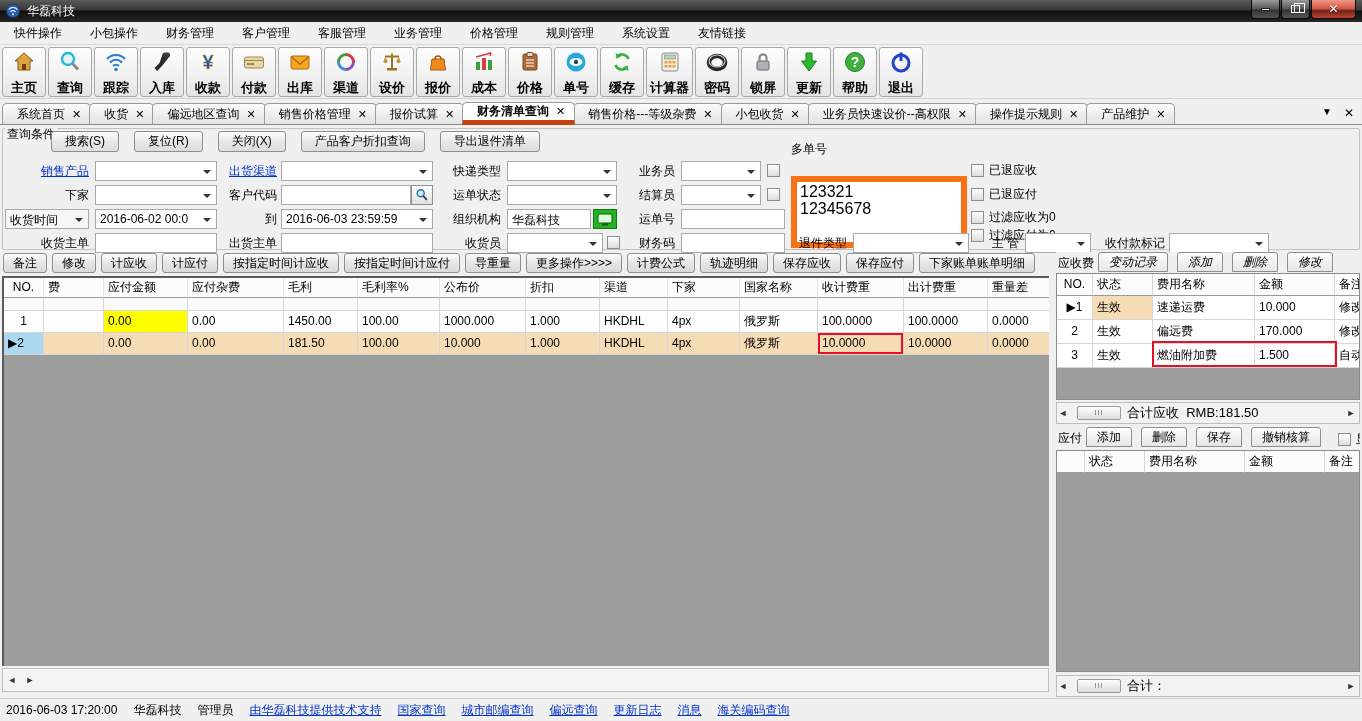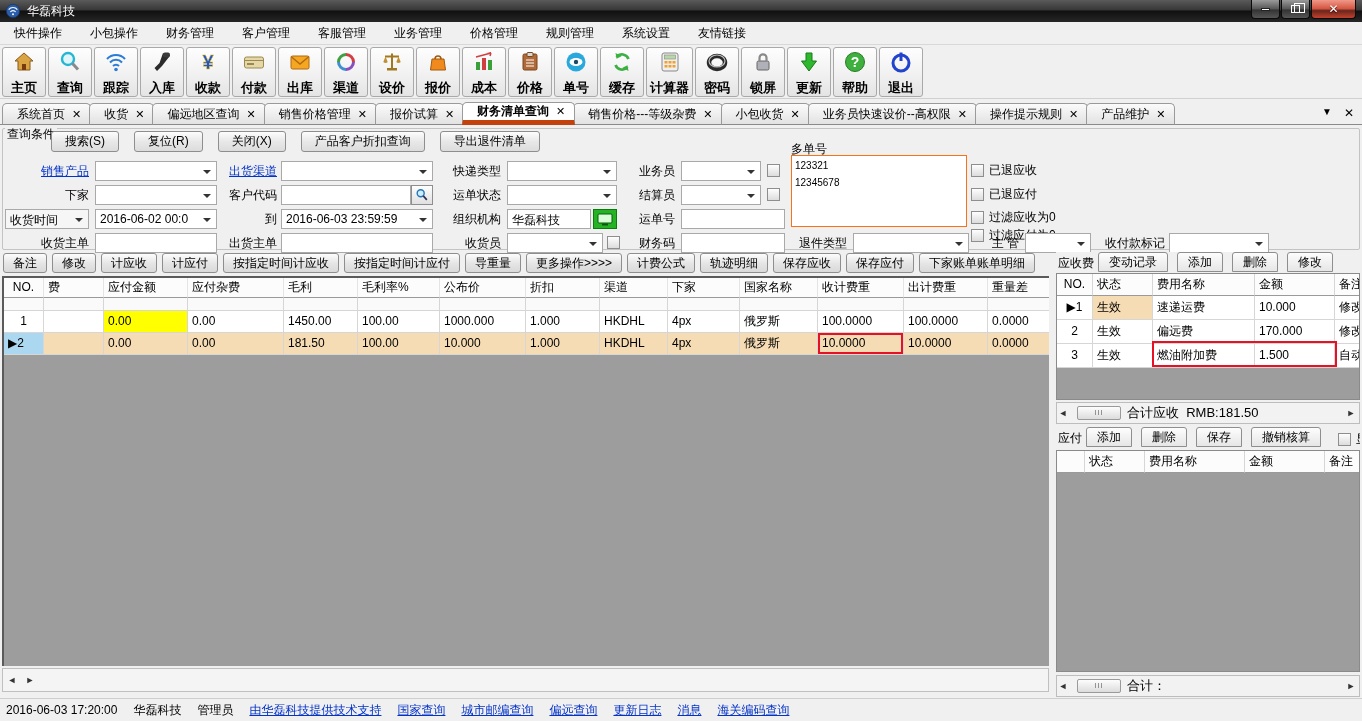--- a/index.html
+++ b/index.html
@@ -52,22 +52,22 @@
   .qbtn { height:21px; padding:0 13px; border:1px solid #8e8e8e; border-radius:3px;
     background:linear-gradient(#fdfdfd,#e8e8e8 50%,#dcdcdc); display:flex; align-items:center; white-space:nowrap; }
   .lbl { position:absolute; height:20px; line-height:20px; text-align:right; white-space:nowrap; }
   .lnk { color:#0433c7; text-decoration:underline; cursor:pointer; }
   .dd, .inp { position:absolute; height:20px; background:#fff; border:1px solid #a9a9a9; }
   .ddv { position:absolute; left:4px; top:2px; right:16px; overflow:hidden; white-space:nowrap; }
   .tri { position:absolute; right:5px; top:8px; width:0; height:0;
     border-left:4px solid transparent; border-right:4px solid transparent; border-top:4px solid #333; }
   .cbx { width:13px; height:13px; border:1px solid #8e8e8e; background:linear-gradient(#fefefe,#dcdcdc); flex:none; }
   .cbrow { position:absolute; display:flex; align-items:center; gap:5px; white-space:nowrap; }
-  .multibox { position:absolute; background:#fff; border:1px solid #f97316; resize:none;
-    font-family:inherit; font-size:10px; line-height:17px; padding:1px 3px; overflow:hidden; }
+  .multibox { position:absolute; background:#fff; border:6px solid #f97316; resize:none;
+    font-family:inherit; font-size:16px; line-height:17px; padding:1px 3px; overflow:hidden;margin-top:21px; }
   .mini-btn { position:absolute; height:20px; border:1px solid #8e8e8e; background:linear-gradient(#fefefe,#e0e0e0);
     display:flex; align-items:center; justify-content:center; }
   .green-btn { position:absolute; height:20px; width:24px; border:1px solid #0d7a0d; background:#24b324;
     display:flex; align-items:center; justify-content:center; }
   
   .actions { position:absolute; top:253px; left:3px; width:1048px; display:flex; gap:5px; }
   .abtn { height:20px; padding:0 9px; border:1px solid #8e8e8e; border-radius:3px;
     background:linear-gradient(#fdfdfd,#e6e6e6 50%,#d9d9d9); display:flex; align-items:center; white-space:nowrap; }
   
   .grid { position:absolute; top:276px; left:2px; width:1047px; height:390px; background:#9d9d9d;
@@ -589,21 +589,21 @@
   </div>
 </div>
 
 <div class="grid-summary">
   <span class="sum-arrow">◄</span>
   <span class="sum-arrow">►</span>
 </div>
 
 <div class="rpanel rpanel-recv">
   <span class="rcaption">应收费</span>
-  <div class="rbtns" style="left:42px;">
+  <div class="rbtns" style="left:42px;font-style:italic;">
     <div class="rbtn">变动记录</div>
     <div class="rbtn">添加</div>
     <div class="rbtn">删除</div>
     <div class="rbtn">修改</div>
   </div>
   <div class="rtable" style="top:21px;height:127px;">
     <div class="rrow rhead">
       <div class="rcell rc0">NO.</div>
       <div class="rcell rc1">状态</div>
       <div class="rcell rc2">费用名称</div>

